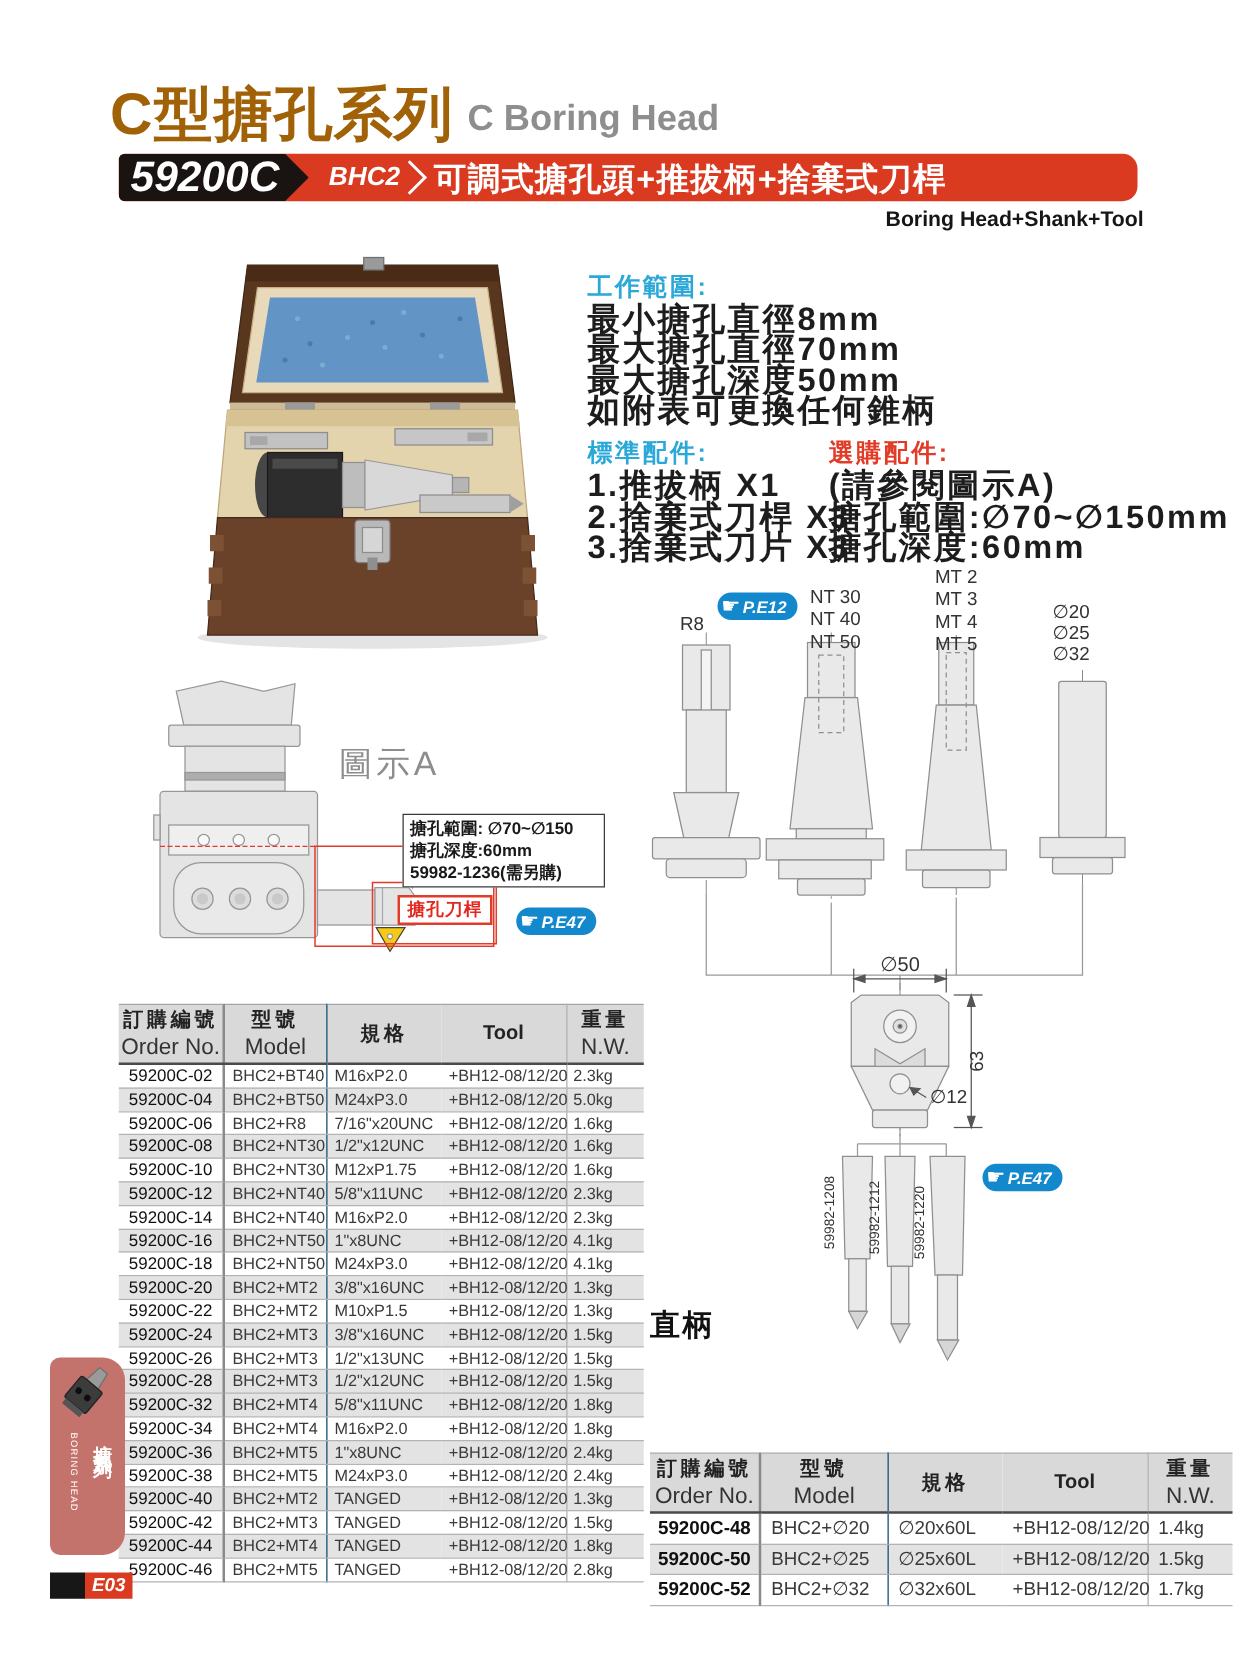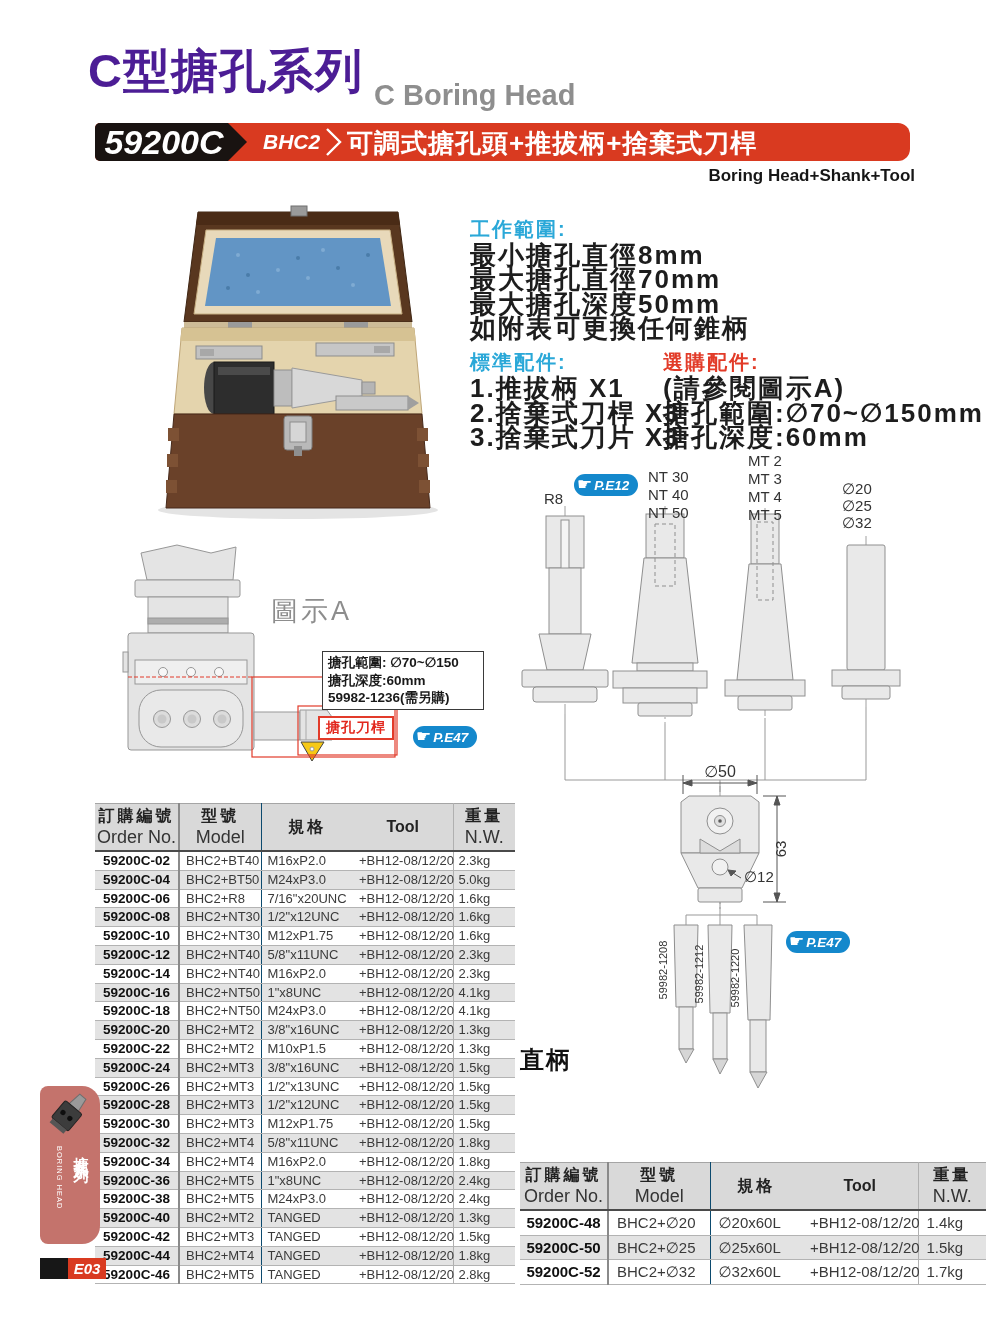--- a/index.html
+++ b/index.html
@@ -1,21 +1,21 @@
 <!DOCTYPE html>
 <html><head>
 <meta charset="utf-8">
 <style>
   * { margin:0; padding:0; box-sizing:border-box; }
   body { background:#fff; font-family:"Liberation Sans","DejaVu Sans",sans-serif; }
   .page { position:relative; width:1000px; height:1338px; background:#ffffff; overflow:hidden; }
   .abs { position:absolute; }
 
   
-  .title-zh { left:88px; top:40px; font-size:47px; font-weight:bold; color:#4c1d95; letter-spacing:1px;text-align:right; }
+  .title-zh { left:88px; top:60px; font-size:47px; font-weight:bold; color:#a16207; letter-spacing:1px;text-align:right; }
   .title-en { left:374px; top:79px; font-size:29px; font-weight:bold; color:#8e8e8e; }
   .banner { left:95px; top:123px; width:815px; height:38px; background:#d93a20; border-radius:5px 12px 12px 5px; }
   .banner-code { position:absolute; left:0; top:0; width:152px; height:38px; background:#191311; color:#fff;
                  font-weight:bold; font-style:italic; font-size:34px; display:flex; align-items:center; justify-content:center;
                  clip-path:polygon(0 0, 133px 0, 152px 50%, 133px 100%, 0 100%); border-radius:5px 0 0 5px; padding-right:14px; }
   .banner-model { position:absolute; left:168px; top:7px; color:#fff; font-weight:bold; font-style:italic; font-size:21px; }
   .banner-chev { position:absolute; left:228px; top:4px; }
   .banner-desc { position:absolute; left:252px; top:3px; color:#fff; font-weight:bold; font-size:26px; letter-spacing:1px; }
   .subtitle { right:85px; top:166px; font-size:17px; font-weight:bold; color:#161616; }
 
@@ -50,21 +50,21 @@
   .th-zh { display:block; font-size:16px; color:#222; letter-spacing:3px; font-weight:600; }
   .th-en { display:block; font-size:18px; color:#333; }
   .th-bold { font-weight:bold; font-size:16px; letter-spacing:0; }
   .data-table td { border-bottom:1px solid #b3b3b3; color:#3a3a3a; white-space:nowrap; }
   .data-table tr.alt td { background:#e3e3e3; }
   .data-table th.c0, .data-table td.c0 { border-right:2px solid #8a8a8a; }
   .data-table th.c1, .data-table td.c1 { border-right:1px solid #0c4a6e; }
   .data-table th.c3, .data-table td.c3 { border-right:1px solid #b0b0b0; }
   #main-table { left:95px; top:788px; width:420px; }
   #main-table td { height:17.8px; font-size:13px; line-height:17.8px; padding:0 0 0 6px; }
-  #main-table td.c0 { font-weight:bold; color:#101010; text-align:center; padding:0; font-size:13.5px; }
+  #main-table td.c0 { font-weight:normal; color:#101010; text-align:center; padding:0; font-size:13.5px; }
   #main-table td.c4 { padding-left:5px; }
   .straight-head { left:520px; top:1044px; font-size:24px; font-weight:bold; color:#111; letter-spacing:2px; }
   #straight-table { left:520px; top:1147px; width:466px; }
   #straight-table td { height:23.5px; font-size:15px; line-height:23.5px; padding:0 0 0 8px; }
   #straight-table td.c0 { font-weight:bold; color:#101010; text-align:center; padding:0; }
 
   
   .side-tab { left:40px; top:1086px; width:60px; height:158px; background:#c4736c; border-radius:8px 18px 18px 8px; }
   .tab-zh { position:absolute; left:31px; top:58px; writing-mode:vertical-rl; color:#fff; font-size:15px;
             letter-spacing:4px; font-weight:600; }
@@ -463,27 +463,20 @@
           <td class="c3">+BH12-08/12/20</td>
           <td class="c4">1.5kg</td>
         </tr>
         <tr class="alt">
           <td class="c0">59200C-28</td>
           <td class="c1">BHC2+MT3</td>
           <td class="c2">1/2"x12UNC</td>
           <td class="c3">+BH12-08/12/20</td>
           <td class="c4">1.5kg</td>
         </tr>
-        <tr>
-          <td class="c0">59200C-30</td>
-          <td class="c1">BHC2+MT3</td>
-          <td class="c2">M12xP1.75</td>
-          <td class="c3">+BH12-08/12/20</td>
-          <td class="c4">1.5kg</td>
-        </tr>
         <tr class="alt">
           <td class="c0">59200C-32</td>
           <td class="c1">BHC2+MT4</td>
           <td class="c2">5/8"x11UNC</td>
           <td class="c3">+BH12-08/12/20</td>
           <td class="c4">1.8kg</td>
         </tr>
         <tr>
           <td class="c0">59200C-34</td>
           <td class="c1">BHC2+MT4</td>

